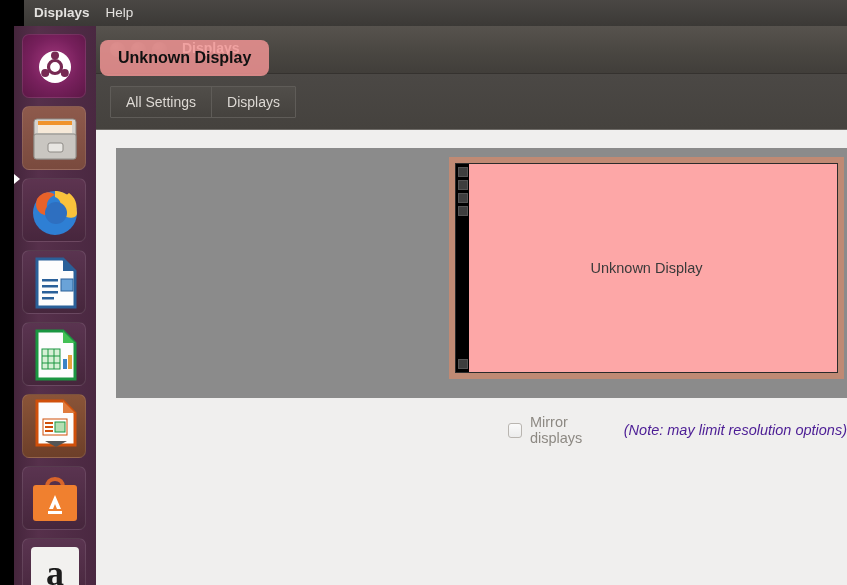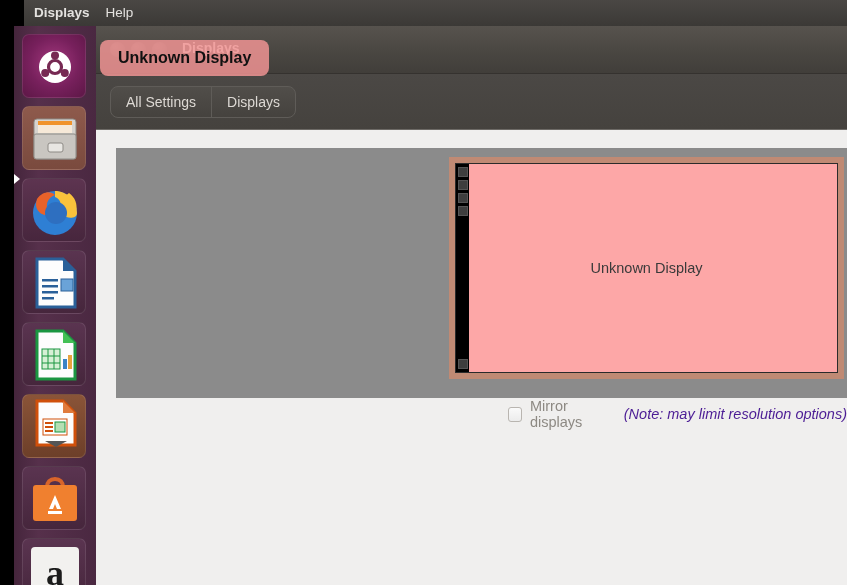--- a/index.html
+++ b/index.html
@@ -88,21 +88,21 @@
   #toolbar {
     position: relative;
     height: 56px;
     background: linear-gradient(to bottom, #4b4845 0%, #45423e 100%);
     border-bottom: 1px solid #6d6a66;
     padding-left: 14px; display: flex; align-items: center;
   }
   .tabgroup {
     display: flex;
     border: 1px solid #5f5c58;
-    border-radius: 8px;
+    border-radius: 1px;
     overflow: hidden;
     background: linear-gradient(to bottom, #514e4a 0%, #45423e 100%);
   }
   .tabbtn {
     padding: 7px 15px;
     color: #ddd9d4; font-size: 14px; white-space: nowrap;
     border-right: 1px solid #5f5c58;
   }
   .tabbtn:last-child { border-right: none; }
 
@@ -138,21 +138,21 @@
   }
   #monitor-label {
     position: absolute; left: 0; right: 0; top: 50%;
     transform: translateY(-50%);
     text-align: center;
     color: #3a3a3a; font-size: 14.5px;
   }
 
   
   #mirror-row {
-    margin-top: 0;
+    margin-top: 16px;
     display: flex; align-items: center;
     padding-left: 392px;
     font-size: 14.5px;
   }
   .chkbox {
     width: 15px; height: 15px;
     border: 1px solid #b9b5b0;
     border-radius: 3px;
     background: linear-gradient(to bottom, #fafafa, #ececec);
     margin-right: 8px;

